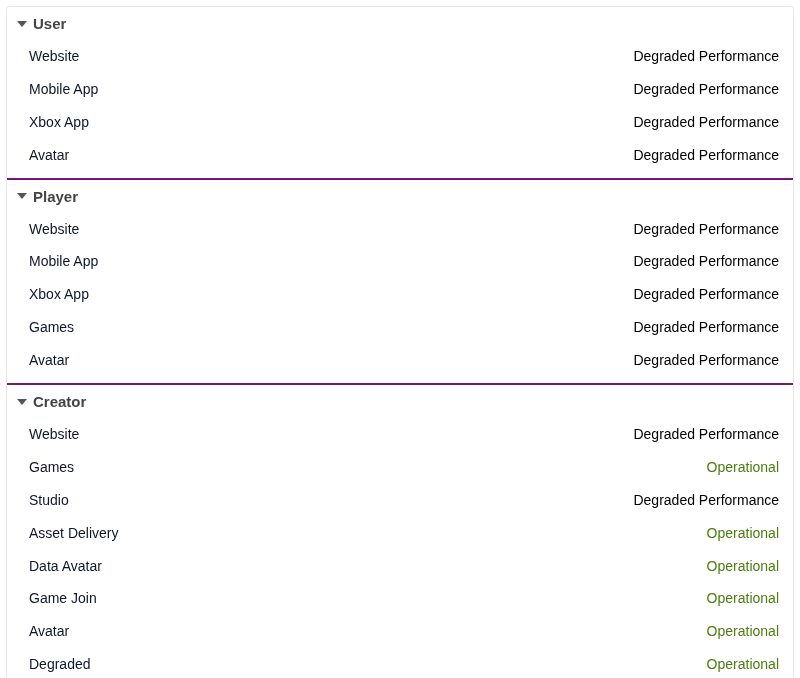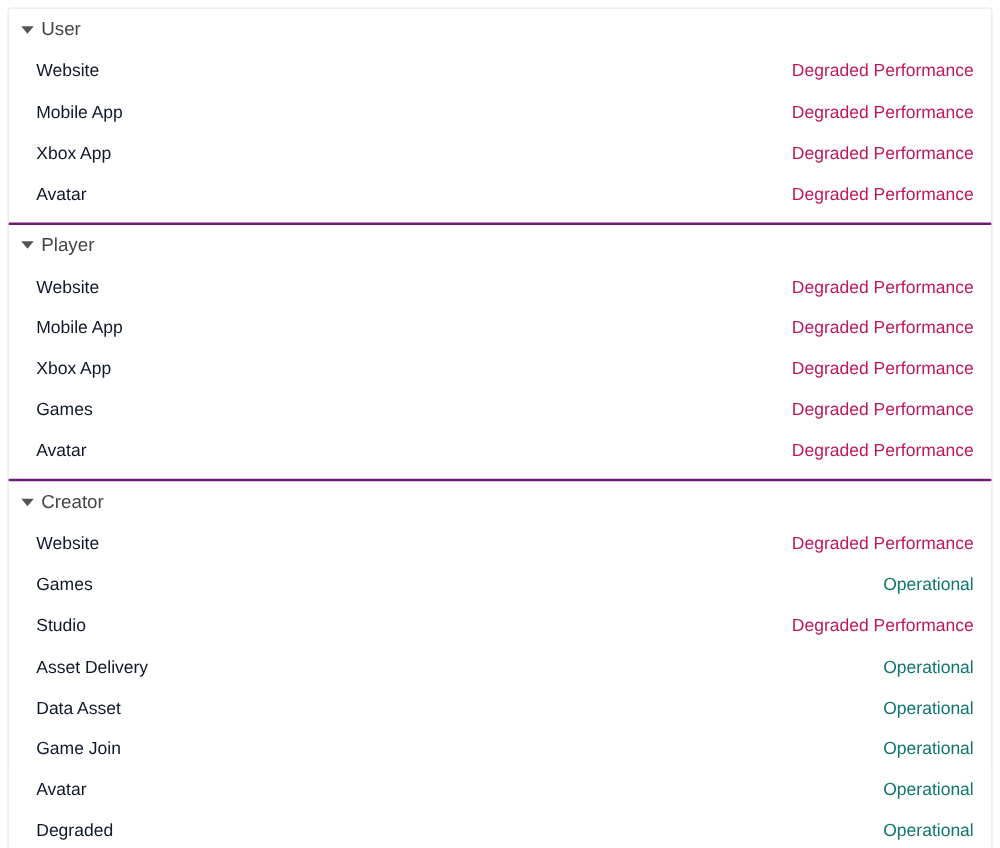--- a/index.html
+++ b/index.html
@@ -36,21 +36,21 @@
       width: 0;
       height: 0;
       border-left: 5px solid transparent;
       border-right: 5px solid transparent;
       border-top: 6px solid #555;
       margin-right: 6px;
       flex-shrink: 0;
     }
     .group-header .title {
       font-size: 15px;
-      font-weight: 400;
+      font-weight: 700;
       color: #444;
     }
     .items {
       padding: 2px 0 6px 0;
     }
     .item-row {
       display: flex;
       justify-content: space-between;
       align-items: center;
       padding: 7px 14px 7px 22px;
@@ -59,24 +59,24 @@
     .item-name {
       font-size: 14px;
       color: #0f172a;
       font-weight: 400;
     }
     .item-status {
       font-size: 14px;
       font-weight: 400;
     }
     .status-degraded {
-      color: #be185d;
+      color: #000000;
     }
     .status-operational {
-      color: #0f766e;
+      color: #4d7c0f;
     }
   </style>
 </head>
 <body>
 
 <div class="status-panel" id="panel-root">
     <div class="group">
       <div class="group-header">
         <span class="chev"></span>
         <span class="title">User</span>
@@ -144,21 +144,21 @@
         </div>
         <div class="item-row">
           <span class="item-name">Studio</span>
           <span class="item-status status-degraded">Degraded Performance</span>
         </div>
         <div class="item-row">
           <span class="item-name">Asset Delivery</span>
           <span class="item-status status-operational">Operational</span>
         </div>
         <div class="item-row">
-          <span class="item-name">Data Asset</span>
+          <span class="item-name">Data Avatar</span>
           <span class="item-status status-operational">Operational</span>
         </div>
         <div class="item-row">
           <span class="item-name">Game Join</span>
           <span class="item-status status-operational">Operational</span>
         </div>
         <div class="item-row">
           <span class="item-name">Avatar</span>
           <span class="item-status status-operational">Operational</span>
         </div>

